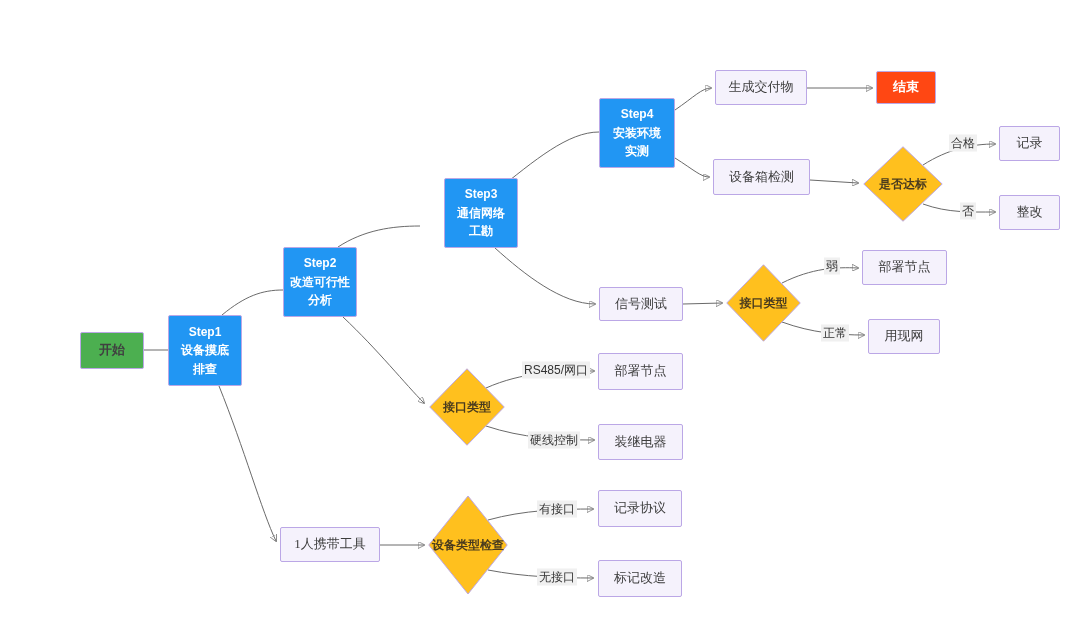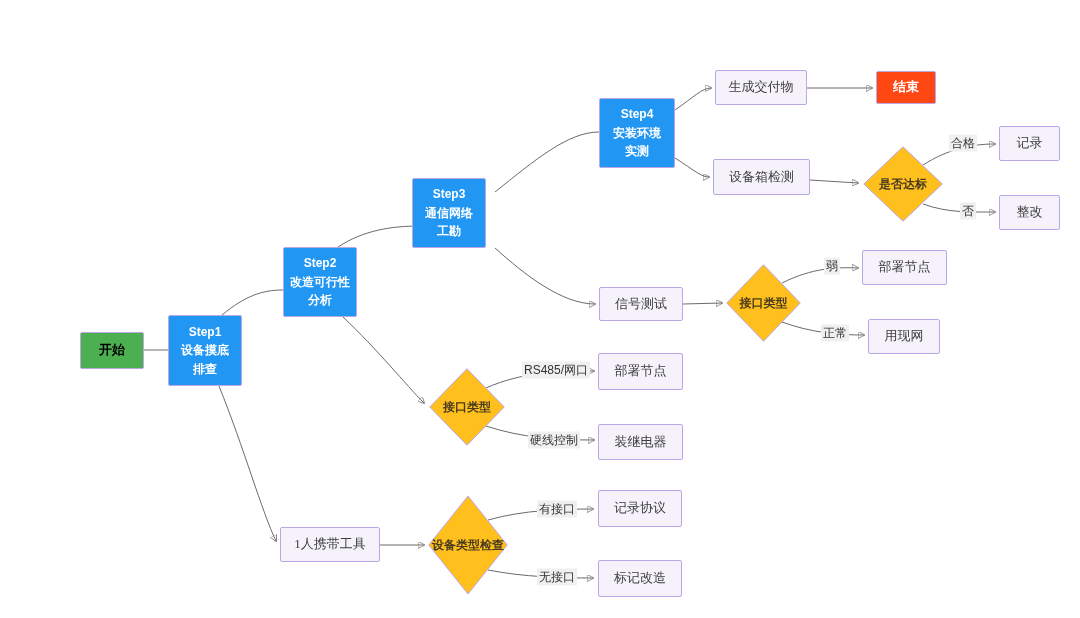--- a/index.html
+++ b/index.html
@@ -5,21 +5,21 @@
   html,body{margin:0;padding:0;background:#ffffff;}
   body{font-family:"Liberation Sans","DejaVu Sans",sans-serif;}
   .canvas{position:relative;width:1080px;height:618px;background:#ffffff;overflow:hidden;}
   .edges{position:absolute;left:0;top:0;width:1080px;height:618px;}
   .edges path{fill:none;stroke:var(--edge-gray,#6a6a6a);stroke-width:1;}
   .node{position:absolute;display:flex;align-items:center;justify-content:center;
         text-align:center;box-sizing:border-box;}
   .nlabel{white-space:pre-line;line-height:1.55;position:relative;z-index:2;}
   .rectnode{border:1px solid var(--node-border,#bba7e6);border-radius:2px;}
   .step{background:var(--step-blue,#2196F3);color:#ffffff;font-size:12px;font-weight:bold;}
-  .startnode{background:var(--start-green,#4CAF50);color:#000000;font-size:13px;font-weight:bold;}
+  .startnode{background:var(--start-green,#4CAF50);color:#404040;font-size:13px;font-weight:bold;}
   .endnode{background:var(--end-red,#FF4713);color:#ffffff;font-size:13px;font-weight:bold;}
   .sub{background:var(--subnode-bg,#f5f2fc);color:var(--text-dark,#3d3d3d);font-size:13px;font-family:Liberation Serif, serif;}
   .diamond{background:transparent;color:var(--diamond-text,#4a3b1e);font-size:12px;font-weight:bold;}
   .diamond .dshape{position:absolute;left:0;top:0;width:100%;height:100%;z-index:1;}
   .diamond polygon{fill:var(--diamond-gold,#FFC01E);stroke:var(--node-border,#d0b3d8);stroke-width:1;
                    vector-effect:non-scaling-stroke;}
   .edge-label{position:absolute;transform:translate(-50%,-50%);background:var(--label-bg,#f0f0f0);
               color:#333;font-size:12px;padding:0 2px;white-space:nowrap;z-index:3;}
 </style>
 </head>
@@ -65,21 +65,21 @@
 设备摸底
 排查</span>
   </div>
 
   <div class="node rectnode step" style="left:283px;top:247px;width:74px;height:70px">
     <span class="nlabel">Step2
 改造可行性
 分析</span>
   </div>
 
-  <div class="node rectnode step" style="left:412px;top:178px;width:74px;height:70px">
+  <div class="node rectnode step" style="left:444px;top:178px;width:74px;height:70px">
     <span class="nlabel">Step3
 通信网络
 工勘</span>
   </div>
 
   <div class="node rectnode step" style="left:599px;top:98px;width:76px;height:70px">
     <span class="nlabel">Step4
 安装环境
 实测</span>
   </div>

